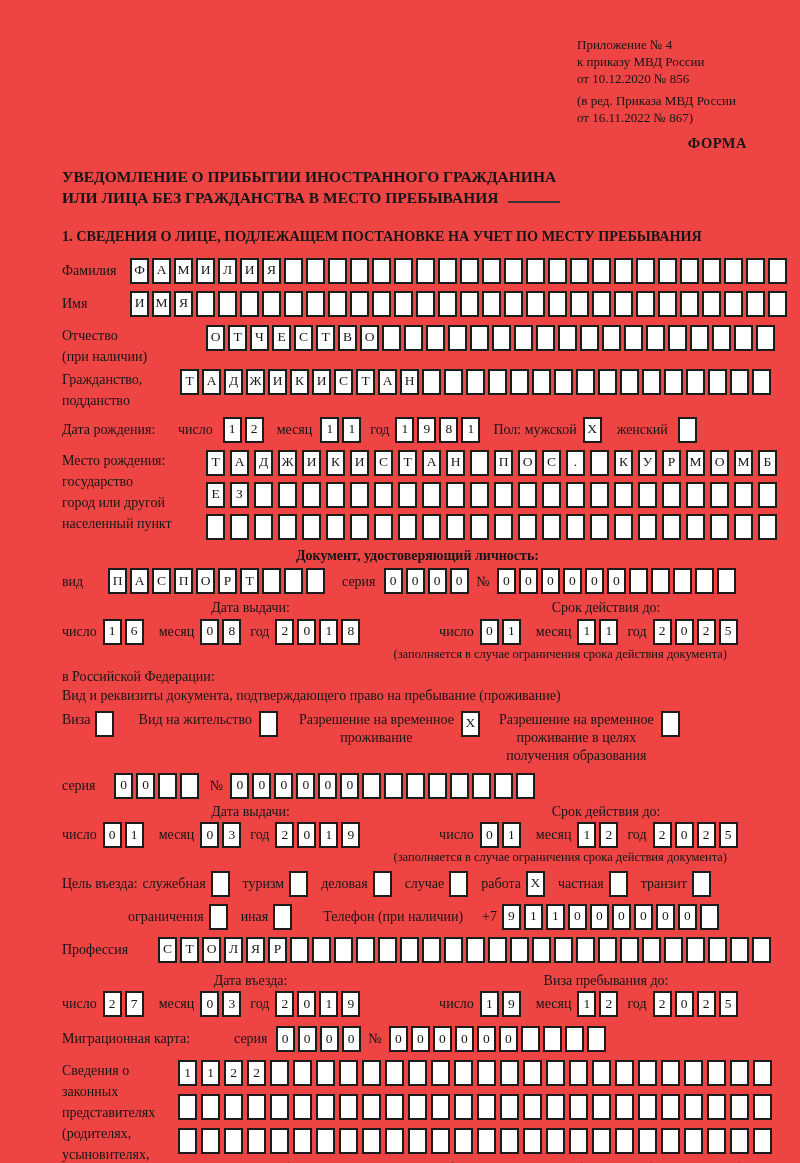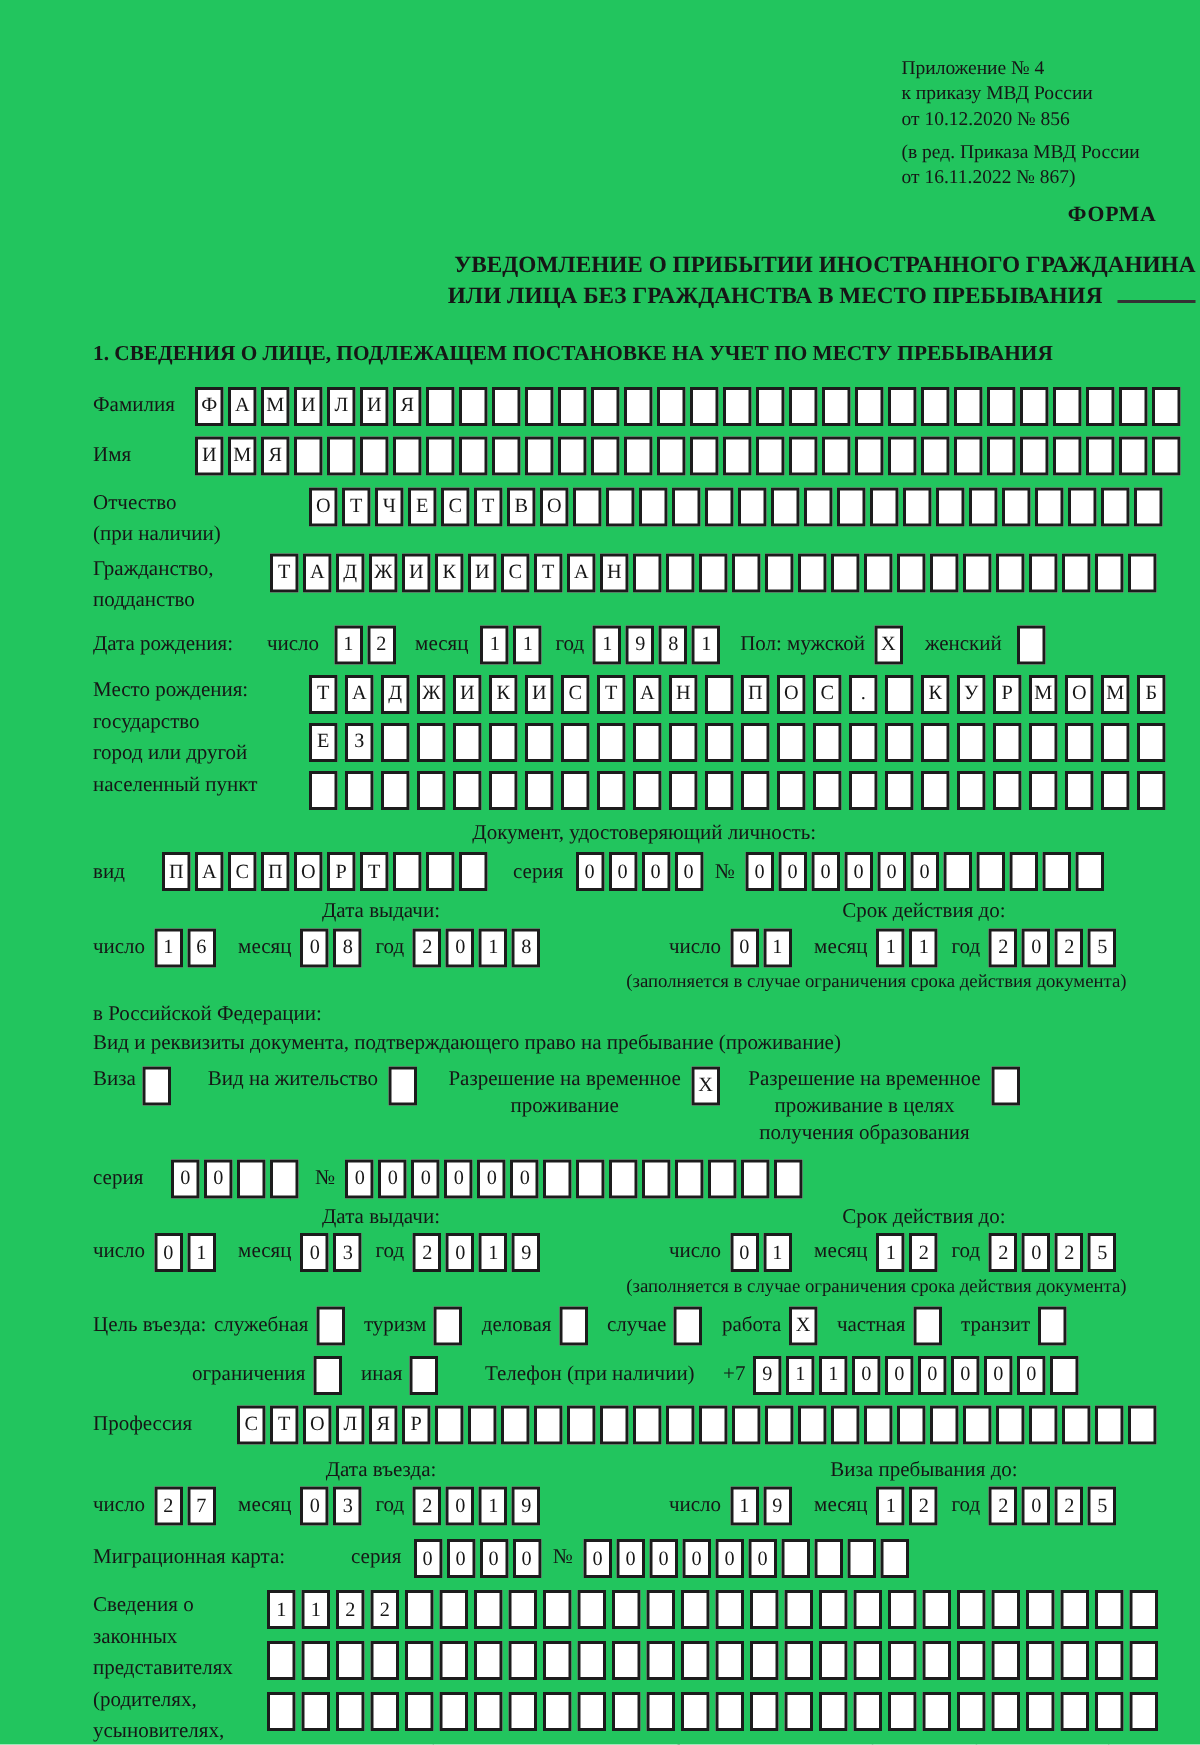--- a/index.html
+++ b/index.html
@@ -1,37 +1,37 @@
 <!DOCTYPE html>
 <html><head>
 <meta charset="utf-8">
 <style>
   html,body{margin:0;padding:0;background:#fff;}
   .page{width:800px;height:1163px;box-sizing:border-box;overflow:hidden;
-        padding:36px 3px 8px 62px;font-family:"Liberation Serif",serif;color:#161616;
-        font-size:14px;line-height:1.25;background:#22c55e;}
+        padding:36px 27px 8px 62px;font-family:"Liberation Serif",serif;color:#161616;
+        font-size:14px;line-height:1.25;background:#ef4444;}
   .hdr{margin-left:auto;width:196px;font-size:13px;line-height:17px;}
   .hdr .grp2{margin-top:5px;}
   .forma{margin-top:8px;margin-right:26px;text-align:right;font-weight:bold;font-size:14.5px;letter-spacing:.5px;}
-  .title{margin-top:14px;text-align:right;font-weight:bold;font-size:15.5px;line-height:21px;}
+  .title{margin-top:14px;text-align:left;font-weight:bold;font-size:15.5px;line-height:21px;}
   .blank-line{display:inline-block;width:52px;border-bottom:2px solid #333;height:12px;margin-left:10px;}
   .sec{margin-top:20px;font-weight:bold;font-size:14.2px;}
   .gap{height:12px;}
   .frow{display:flex;align-items:center;margin-bottom:7px;}
   .frow-top{display:flex;align-items:flex-start;}
   .lbl{flex:none;}
   .lbl2{flex:none;line-height:21px;}
   .cells{display:flex;flex-wrap:nowrap;}
   .cell{flex:none;display:inline-flex;align-items:center;justify-content:center;
         width:15px;height:22px;border:2px solid #1c1c1c;margin-right:3px;
         font-size:13.5px;background:#fff;}
   .wide .cell{margin-right:5px;}
   .w4 .cell{margin-right:4px;}
   .rowstack .cells{margin-bottom:6px;}
-  .center-b{text-align:center;font-weight:normal;font-size:14px;margin:1px 0 4px 0;}
+  .center-b{text-align:center;font-weight:bold;font-size:14px;margin:1px 0 4px 0;}
   .dates{display:flex;margin-bottom:2px;}
   .dgl{width:384px;}
   .dgr{width:340px;}
   .dcap{text-align:center;font-size:14px;}
   .dline{display:flex;align-items:center;margin-top:2px;}
   .dline .t{margin-right:6px;}
   .note{font-size:12.5px;text-align:right;padding-right:46px;margin-top:1px;margin-bottom:5px;}
   .plain{margin-bottom:2px;}
   .optrow{display:flex;align-items:flex-start;margin:6px 0 8px 0;}
   .opt{display:flex;align-items:flex-start;}

